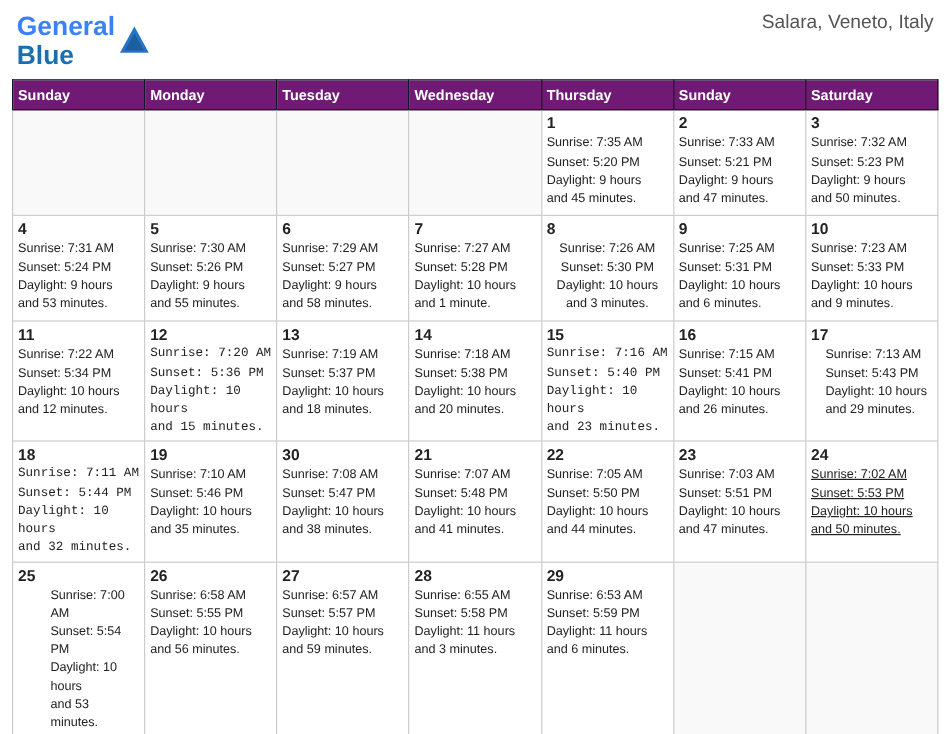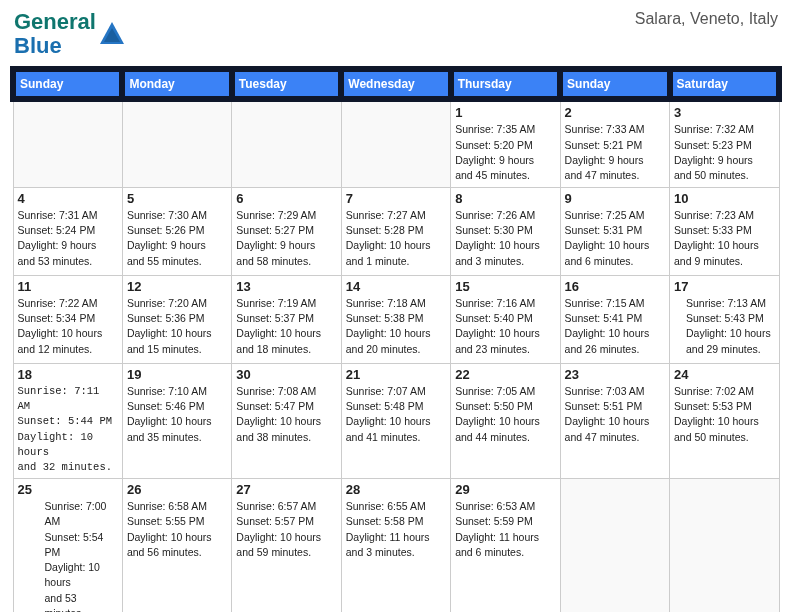--- a/index.html
+++ b/index.html
@@ -18,21 +18,21 @@
       padding: 0 4px;
     }
     .logo {
       display: flex;
       align-items: center;
       font-size: 22px;
       font-weight: bold;
       color: #333;
       line-height: 1.1;
     }
-    .logo-general { color: #0f766e; }
+    .logo-general { color: #3b82f6; }
     .logo-blue { color: #1a6faf; }
     .logo-icon {
       width: 28px;
       height: 28px;
       margin-left: 2px;
     }
     .title-block {
       text-align: right;
     }
     .month-title {
@@ -43,27 +43,27 @@
     .location {
       font-size: 16px;
       color: #555;
     }
     table {
       width: 100%;
       border-collapse: collapse;
       table-layout: fixed;
     }
     th {
-      background-color: #3b82f6;
+      background-color: #701a75;
       color: white;
       font-size: 12px;
       font-weight: bold;
       padding: 5px 4px;
       text-align: left;
-      border: 6px solid #0f172a;
+      border: 1px solid #0f172a;
     }
     td {
       border: 1px solid #ccc;
       vertical-align: top;
       padding: 3px 4px;
       height: 88px;
       font-size: 10.5px;
       color: #222;
       background: #fff;
     }
@@ -163,21 +163,21 @@
         </td>
         <td>
           <div class="day-number">7</div>
           <div class="day-info" style="white-space: pre-line;">Sunrise: 7:27 AM
 Sunset: 5:28 PM
 Daylight: 10 hours
 and 1 minute.</div>
         </td>
         <td>
           <div class="day-number">8</div>
-          <div class="day-info" style="white-space: pre-line;">Sunrise: 7:26 AM
+          <div class="day-info" style="white-space: pre-line; text-align: center;">Sunrise: 7:26 AM
 Sunset: 5:30 PM
 Daylight: 10 hours
 and 3 minutes.</div>
         </td>
         <td>
           <div class="day-number">9</div>
           <div class="day-info" style="white-space: pre-line;">Sunrise: 7:25 AM
 Sunset: 5:31 PM
 Daylight: 10 hours
 and 6 minutes.</div>
@@ -193,42 +193,42 @@
       <tr>
         <td>
           <div class="day-number">11</div>
           <div class="day-info" style="white-space: pre-line;">Sunrise: 7:22 AM
 Sunset: 5:34 PM
 Daylight: 10 hours
 and 12 minutes.</div>
         </td>
         <td>
           <div class="day-number">12</div>
-          <div class="day-info" style="white-space: pre-line;">Sunrise: 7:20 AM
+          <div class="day-info" style="white-space: pre-line; font-family: Liberation Mono, monospace;">Sunrise: 7:20 AM
 Sunset: 5:36 PM
 Daylight: 10 hours
 and 15 minutes.</div>
         </td>
         <td>
           <div class="day-number">13</div>
           <div class="day-info" style="white-space: pre-line;">Sunrise: 7:19 AM
 Sunset: 5:37 PM
 Daylight: 10 hours
 and 18 minutes.</div>
         </td>
         <td>
           <div class="day-number">14</div>
           <div class="day-info" style="white-space: pre-line;">Sunrise: 7:18 AM
 Sunset: 5:38 PM
 Daylight: 10 hours
 and 20 minutes.</div>
         </td>
         <td>
           <div class="day-number">15</div>
-          <div class="day-info" style="white-space: pre-line;">Sunrise: 7:16 AM
+          <div class="day-info" style="white-space: pre-line; font-family: Liberation Mono, monospace;">Sunrise: 7:16 AM
 Sunset: 5:40 PM
 Daylight: 10 hours
 and 23 minutes.</div>
         </td>
         <td>
           <div class="day-number">16</div>
           <div class="day-info" style="white-space: pre-line;">Sunrise: 7:15 AM
 Sunset: 5:41 PM
 Daylight: 10 hours
 and 26 minutes.</div>
@@ -279,21 +279,21 @@
         </td>
         <td>
           <div class="day-number">23</div>
           <div class="day-info" style="white-space: pre-line;">Sunrise: 7:03 AM
 Sunset: 5:51 PM
 Daylight: 10 hours
 and 47 minutes.</div>
         </td>
         <td>
           <div class="day-number">24</div>
-          <div class="day-info" style="white-space: pre-line;">Sunrise: 7:02 AM
+          <div class="day-info" style="white-space: pre-line; text-decoration: underline;">Sunrise: 7:02 AM
 Sunset: 5:53 PM
 Daylight: 10 hours
 and 50 minutes.</div>
         </td>
       </tr>
       <tr>
         <td>
           <div class="day-number">25</div>
           <div class="day-info" style="white-space: pre-line; margin-left: 27px;">Sunrise: 7:00 AM
 Sunset: 5:54 PM

